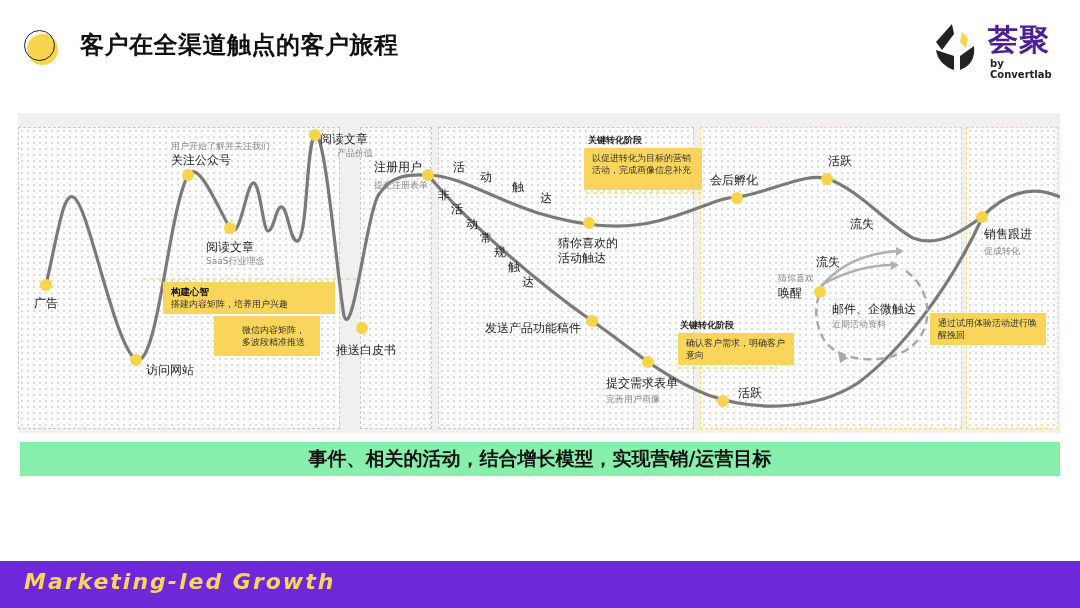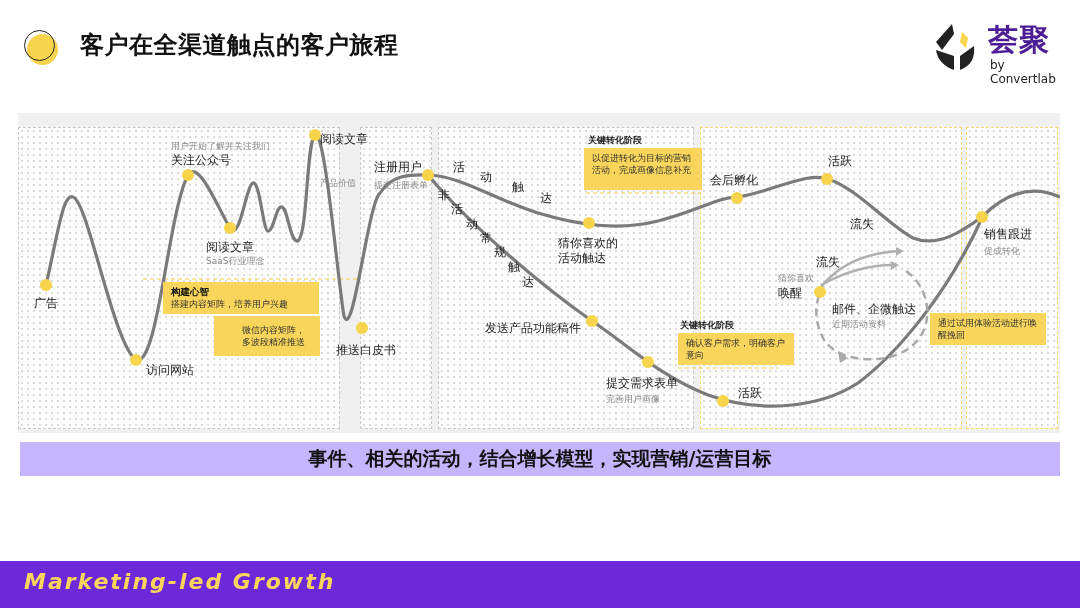--- a/index.html
+++ b/index.html
@@ -6,39 +6,39 @@
   html, body { width: 1080px; height: 608px; background: #ffffff; overflow: hidden; font-family: "DejaVu Sans", "Liberation Sans", sans-serif; }
   #root { position: relative; width: 1080px; height: 608px; }
 
   .header-bullet { position: absolute; left: 24px; top: 30px; width: 34px; height: 34px; }
   .header-bullet .fill { position: absolute; left: 3px; top: 4px; width: 31px; height: 31px; border-radius: 50%; background: #f7d44c; }
   .header-bullet .ring { position: absolute; left: 0; top: 0; width: 31px; height: 31px; border-radius: 50%; border: 1.5px solid #222; }
   .page-title { position: absolute; left: 80px; top: 29px; font-size: 24px; font-weight: bold; color: #111; letter-spacing: 0.5px; }
 
   .logo { position: absolute; left: 932px; top: 20px; width: 130px; height: 52px; }
   .logo-text { position: absolute; left: 56px; top: 0px; font-size: 30px; font-weight: bold; color: #4c1d95; letter-spacing: 1px; }
-  .logo-sub { position: absolute; left: 58px; top: 38px; font-size: 12px; color: #222; font-weight: normal; }
+  .logo-sub { position: absolute; left: 58px; top: 38px; font-size: 10px; color: #222; font-weight: bold; }
 
   .stage { position: absolute; left: 18px; top: 113px; width: 1042px; height: 320px; background: #f0f0f0; }
   .panel { position: absolute; top: 14px; height: 302px; border: 1.5px dashed #c8c8c8;
            background-color: #fdfdfd;
            background-image: radial-gradient(#d9d9d9 0.7px, transparent 0.8px);
            background-size: 6px 6px; }
   .panel.yellow { border-color: #f5d96a; }
 
   svg.curves { position: absolute; left: 0; top: 0; }
 
   .lbl { position: absolute; font-size: 12px; color: #222; white-space: nowrap; }
   .sub { position: absolute; font-size: 9px; color: #888; white-space: nowrap; }
   .vchar { position: absolute; font-size: 12px; color: #222; }
   .note { position: absolute; background: #f9d65b; font-size: 9px; color: #333; line-height: 12px; padding: 4px 8px; }
   .note b { display: block; font-size: 9.5px; color: #111; }
   .note-title { position: absolute; font-size: 9px; font-weight: bold; color: #222; white-space: nowrap; }
 
-  .banner { position: absolute; left: 20px; top: 442px; width: 1040px; height: 34px; background: #c4b5fd; display: flex; align-items: center; justify-content: center; font-size: 19px; color: #111; font-weight: bold; }
+  .banner { position: absolute; left: 20px; top: 442px; width: 1040px; height: 34px; background: #86efac; display: flex; align-items: center; justify-content: center; font-size: 19px; color: #111; font-weight: bold; }
 
   .footer { position: absolute; left: 0; top: 561px; width: 1080px; height: 47px; background: #6d28d9; }
   .footer-text { position: absolute; left: 24px; top: 8px; font-size: 22px; color: #f9d65b; font-weight: bold; font-style: italic; letter-spacing: 2px; font-family: "DejaVu Sans", sans-serif; }
 </style>
 </head>
 <body>
 
 <div id="root">
 
   <div class="header-bullet">
@@ -111,21 +111,21 @@
       </g>
     </svg>
 
     <div class="lbl" style="left:16px;top:182px;">广告</div>
     <div class="lbl" style="left:128px;top:249px;">访问网站</div>
     <div class="sub" style="left:153px;top:27px;">用户开始了解并关注我们</div>
     <div class="lbl" style="left:153px;top:39px;">关注公众号</div>
     <div class="lbl" style="left:188px;top:126px;">阅读文章</div>
     <div class="sub" style="left:188px;top:142px;">SaaS行业理念</div>
     <div class="lbl" style="left:302px;top:18px;">阅读文章</div>
-    <div class="sub" style="left:302px;top:34px;margin-top:30px;">产品价值</div>
+    <div class="sub" style="left:319px;top:34px;">产品价值</div>
     <div class="lbl" style="left:318px;top:229px;">推送白皮书</div>
     <div class="lbl" style="left:356px;top:46px;">注册用户</div>
     <div class="sub" style="left:356px;top:66px;">提交注册表单</div>
 
     <div class="vchar" style="left:435px;top:46px;">活</div>
     <div class="vchar" style="left:462px;top:56px;">动</div>
     <div class="vchar" style="left:494px;top:66px;">触</div>
     <div class="vchar" style="left:522px;top:77px;">达</div>
 
     <div class="vchar" style="left:420px;top:74px;">非</div>
@@ -146,21 +146,21 @@
     <div class="lbl" style="left:760px;top:172px;">唤醒</div>
     <div class="lbl" style="left:814px;top:188px;">邮件、企微触达</div>
     <div class="sub" style="left:814px;top:205px;">近期活动资料</div>
     <div class="lbl" style="left:966px;top:113px;">销售跟进</div>
     <div class="sub" style="left:966px;top:132px;">促成转化</div>
     <div class="lbl" style="left:467px;top:207px;">发送产品功能稿件</div>
     <div class="lbl" style="left:588px;top:262px;">提交需求表单</div>
     <div class="sub" style="left:588px;top:280px;">完善用户画像</div>
     <div class="lbl" style="left:720px;top:272px;">活跃</div>
 
-    <div class="note" style="left:145px;top:169px;width:156px;">
+    <div class="note" style="left:145px;top:169px;width:172px;">
       <b>构建心智</b>
       <span>搭建内容矩阵，培养用户兴趣</span>
     </div>
     <div class="note" style="left:196px;top:203px;width:106px;height:40px;padding-top:8px;padding-left:28px;">微信内容矩阵，多波段精准推送</div>
 
     <div class="note-title" style="left:570px;top:21px;">关键转化阶段</div>
     <div class="note" style="left:566px;top:35px;width:118px;height:42px;">以促进转化为目标的营销活动，完成画像信息补充</div>
     <div class="note-title" style="left:662px;top:206px;">关键转化阶段</div>
     <div class="note" style="left:912px;top:200px;width:116px;height:32px;">通过试用体验活动进行唤醒挽回</div>
     <div class="note" style="left:660px;top:220px;width:116px;height:32px;">确认客户需求，明确客户意向</div>

